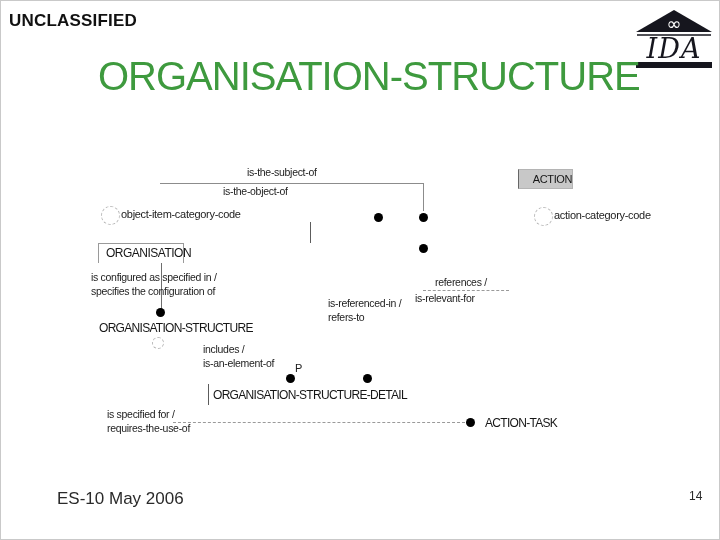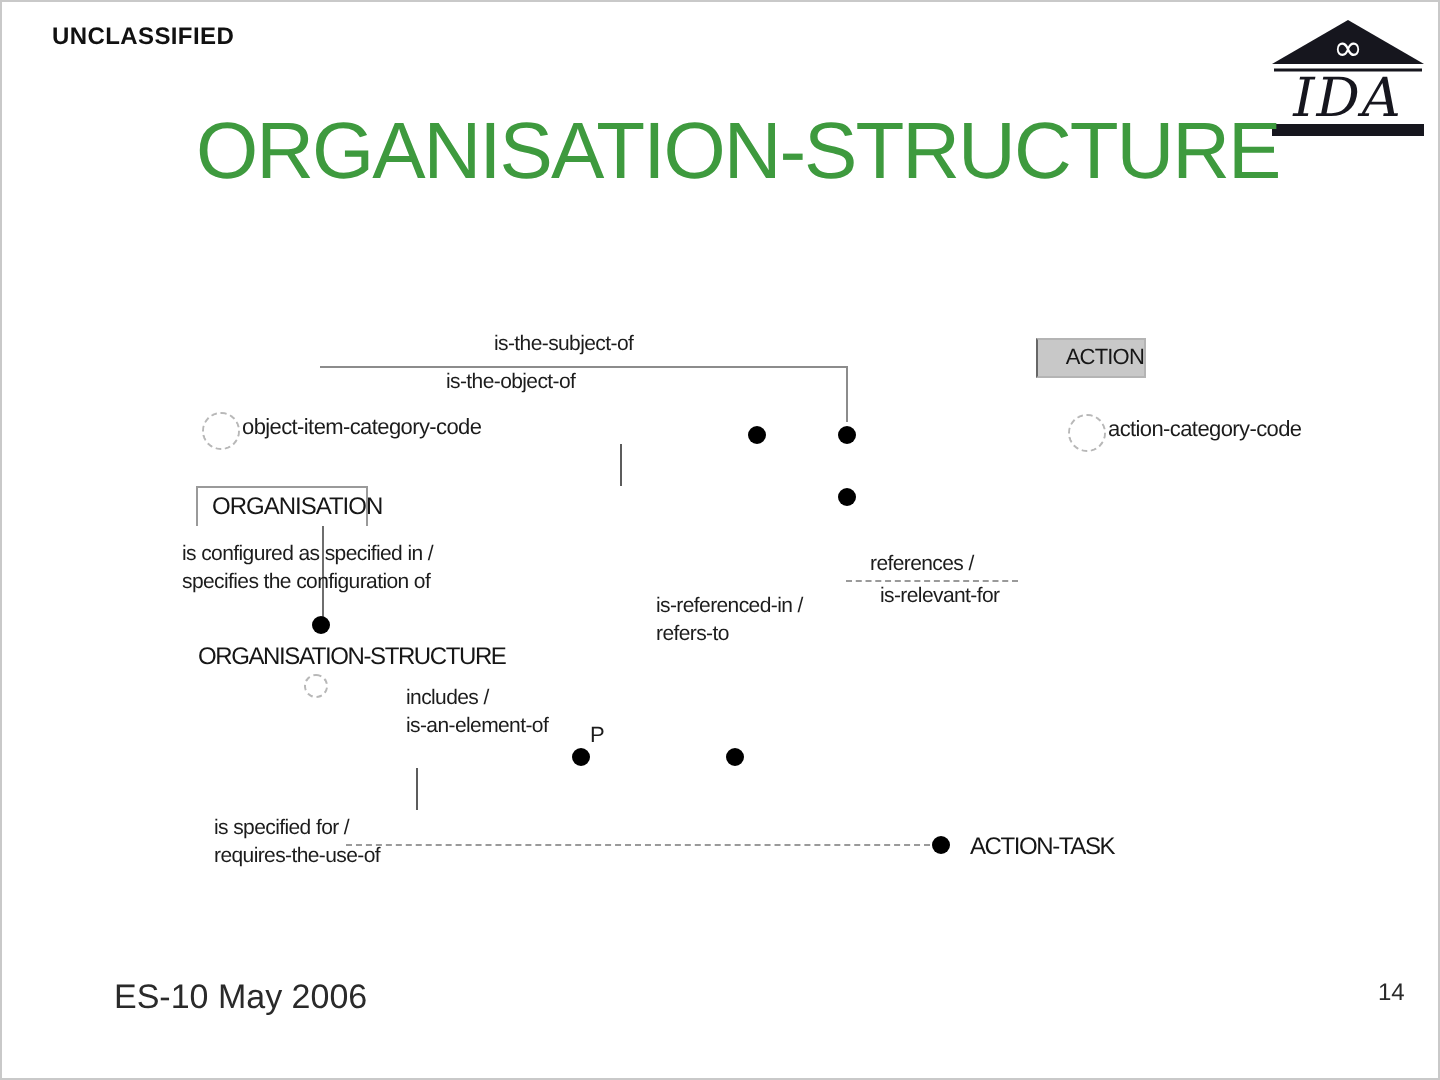--- a/index.html
+++ b/index.html
@@ -2,21 +2,21 @@
 <html><head>
 <meta charset="utf-8">
 <style>
   html,body{margin:0;padding:0;background:#fff;}
   .slide{
     position:relative;width:720px;height:540px;background:#ffffff;
     box-sizing:border-box;border:1px solid #c9c9c9;overflow:hidden;
     font-family:"Liberation Sans",sans-serif;color:#1a1a1a;
   }
   .classification{
-    position:absolute;left:25px;top:10px;font-size:12px;font-weight:bold;
+    position:absolute;left:8px;top:10px;font-size:17px;font-weight:bold;
     letter-spacing:.2px;color:#111;white-space:nowrap;
   }
   .logo{position:absolute;left:632px;top:6px;}
   .title{
     position:absolute;left:97px;top:53px;margin:0;font-weight:400;
     font-size:40px;line-height:44px;letter-spacing:-1px;color:#3e9a3e;white-space:nowrap;
   }
   
   .lbl{position:absolute;font-size:10.5px;line-height:12px;letter-spacing:-.3px;
        color:#1c1c1c;white-space:nowrap;}
@@ -83,24 +83,25 @@
   <div class="ent" style="left:98px;top:320px;">ORGANISATION-STRUCTURE</div>
   <div class="dcircle" style="left:151px;top:336px;width:12px;height:12px;"></div>
 
   <div class="lbl" style="left:202px;top:342px;text-align:center;">includes /</div>
   <div class="lbl" style="left:202px;top:356px;">is-an-element-of</div>
   <div class="lbl" style="left:294px;top:361px;font-size:11px;">P</div>
 
   <div class="dot" style="left:285px;top:373px;"></div>
   <div class="dot" style="left:362px;top:373px;"></div>
   <div class="bar" style="left:207px;top:383px;height:21px;"></div>
+  <div class="ent" style="left:212px;top:387px;">ORGANISATION-STRUCTURE-DETAIL</div>
 
   <div class="lbl" style="left:434px;top:275px;">references /</div>
   <div class="dash" style="left:422px;top:289px;width:86px;"></div>
-  <div class="lbl" style="left:439px;top:291px;">is-relevant-for</div>
+  <div class="lbl" style="left:414px;top:291px;">is-relevant-for</div>
   <div class="lbl" style="left:327px;top:296px;">is-referenced-in /</div>
   <div class="lbl" style="left:327px;top:310px;">refers-to</div>
 
   <div class="lbl" style="left:106px;top:407px;">is specified for /</div>
   <div class="dash" style="left:172px;top:421px;width:292px;"></div>
   <div class="lbl" style="left:106px;top:421px;">requires-the-use-of</div>
   <div class="dot" style="left:465px;top:417px;"></div>
   <div class="ent" style="left:484px;top:415px;">ACTION-TASK</div>
 
   <div class="footer-date">ES-10 May 2006</div>

